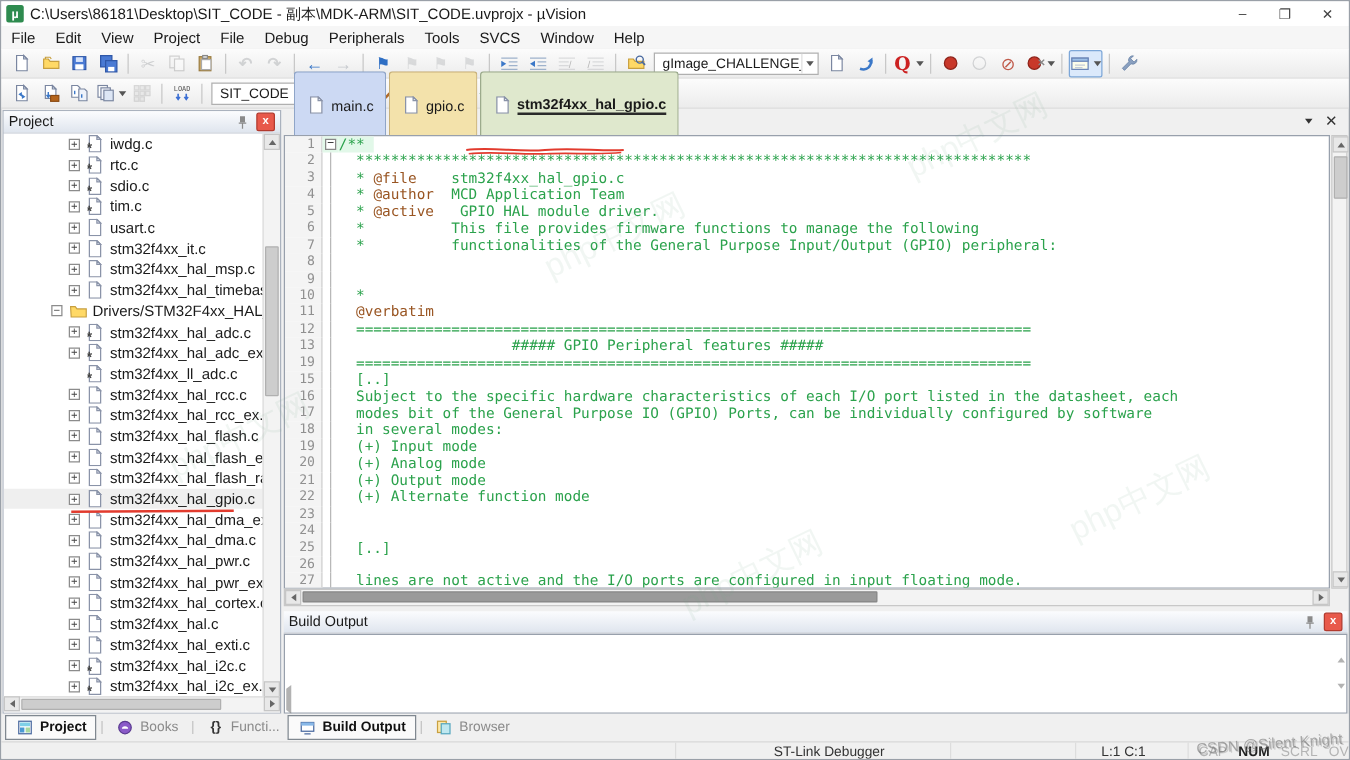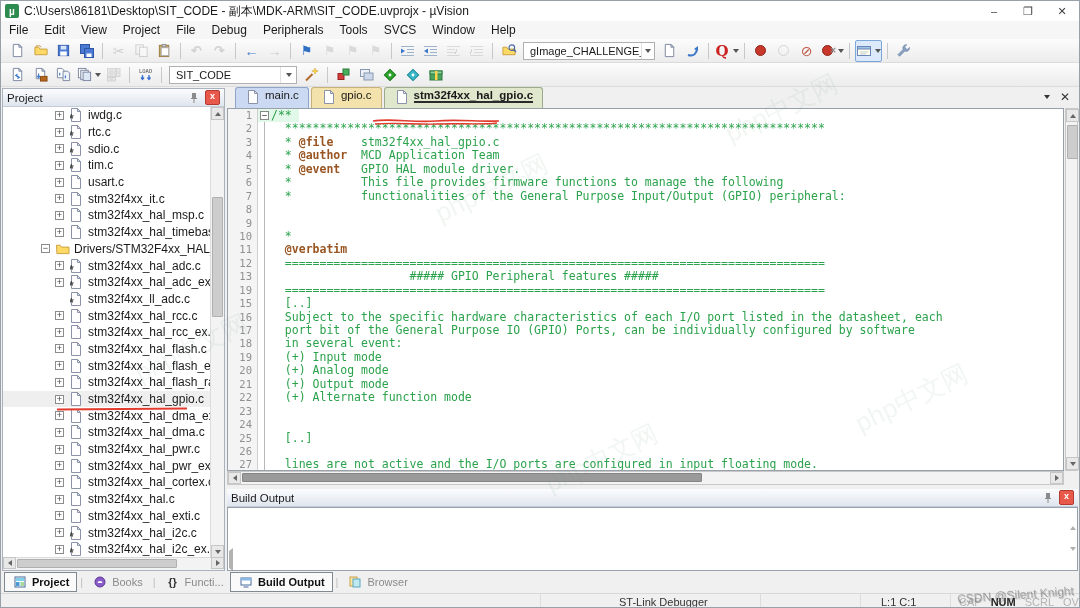--- a/index.html
+++ b/index.html
@@ -52,39 +52,39 @@
   .thumbv{position:absolute;left:1px;width:11px;background:#cdcdcd;border:1px solid #b0b0b0;border-radius:1px;box-sizing:border-box;}
   .hscroll{position:absolute;left:0;bottom:0;height:12px;background:#f3f3f3;border-top:1px solid #dcdcdc;}
   .thumbh{position:absolute;top:1px;height:9px;background:#cdcdcd;border:1px solid #b0b0b0;border-radius:1px;box-sizing:border-box;}
   .tri-up{width:0;height:0;border-left:3px solid transparent;border-right:3px solid transparent;border-bottom:4px solid #666;}
   .tri-down{width:0;height:0;border-left:3px solid transparent;border-right:3px solid transparent;border-top:4px solid #666;}
   .tri-left{width:0;height:0;border-top:3px solid transparent;border-bottom:3px solid transparent;border-right:4px solid #666;}
   .tri-right{width:0;height:0;border-top:3px solid transparent;border-bottom:3px solid transparent;border-left:4px solid #666;}
   
   .editor{position:absolute;left:226px;top:87px;right:1px;height:399px;}
   .tabbar{position:absolute;left:0;top:0;right:0;height:20px;display:flex;align-items:flex-end;padding-left:8px;}
-  .etab{height:18px;display:flex;align-items:flex-start;padding:1px 9px;font-size:11.5px;border:1px solid #9aa0a8;
+  .etab{height:18px;display:flex;align-items:flex-end;padding:16px 9px;font-size:11.5px;border:1px solid #9aa0a8;
         border-bottom:none;border-radius:3px 3px 0 0;margin-right:2px;gap:4px;}
   .etab.t-blue{background:#ccd9f3;border-color:#8fa5c8;}
   .etab.t-yellow{background:#f3e2ab;border-color:#c8b179;}
   .etab.t-green{background:#dfe8cd;border-color:#9cab8c;}
   .etab.act .lbl{font-weight:bold;border-bottom:2px solid #2a2a2a;}
   .tabbar-ctl{margin-left:auto;display:flex;align-items:center;gap:10px;padding-right:8px;color:#333;}
   .code{position:absolute;left:0;top:20px;right:14px;height:363px;background:#fff;border:1px solid #98a0ac;
         overflow:hidden;font-family:"DejaVu Sans Mono",monospace;font-size:11.5px;box-sizing:border-box;}
   .crow{height:13.44px;display:flex;white-space:pre;align-items:stretch;min-width:1400px;}
   .crow .lnum{width:30px;flex:none;text-align:right;padding-right:5px;color:#909090;background:#f4f4f4;
               border-right:1px solid #d0d0d0;box-sizing:border-box;font-size:10.5px;line-height:13.44px;}
   .crow .fold{width:13px;flex:none;position:relative;}
   .crow .fold .fline{position:absolute;left:6px;top:0;bottom:0;width:1px;background:#b8b8b8;}
   .crow .fold .fbox{position:absolute;left:2px;top:2px;width:9px;height:9px;border:1px solid #888;background:#fff;
                     font-size:9px;line-height:7px;text-align:center;box-sizing:border-box;color:#333;}
   .crow .ctext{line-height:13.44px;color:#2ba24c;}
   .crow.hl .ctext,.crow.hl .fold{background:#e2f8e9;}
-  .kw{color:#995522;font-weight:bold;}
+  .kw{color:#995522;}
   .code-vscroll{position:absolute;right:0;top:20px;width:13px;height:363px;background:#f3f3f3;border:1px solid #c8c8c8;box-sizing:border-box;}
   .code-hscroll{position:absolute;left:0;right:14px;top:383px;height:14px;background:#f3f3f3;border:1px solid #c8c8c8;box-sizing:border-box;}
   
   .build-output{position:absolute;left:226px;top:488px;right:1px;height:82px;}
   .bo-content{position:absolute;left:0;top:18px;right:0;bottom:0;background:#fff;border:1px solid #98a0ac;box-sizing:border-box;}
   
   .dockband{position:absolute;left:0;top:570px;width:100%;height:22px;background:#f0f0f0;display:flex;align-items:center;font-size:11px;}
   .dtab{display:flex;align-items:center;gap:4px;padding:1px 7px;margin-right:1px;color:#8a8a8a;height:16px;}
   .dtab.act{background:#fafafa;border:1px solid #808890;font-weight:bold;color:#111;}
   .dsep{color:#c0c0c0;margin:0 2px;}
@@ -823,34 +823,34 @@
     </div>
   <div class="tabbar-ctl" style="position:absolute;right:0;top:2px;">
     <span class="tri-down" style="border-top-color:#333;"></span>
     <span style="font-size:12px;">✕</span>
   </div>
   <div class="code" id="code-area">
       <div class="crow hl"><span class="lnum">1</span><span class="fold"><span class="fbox">−</span></span><span class="ctext">/** </span></div>
       <div class="crow"><span class="lnum">2</span><span class="fold"><span class="fline"></span></span><span class="ctext">  ****************************************************************************** </span></div>
       <div class="crow"><span class="lnum">3</span><span class="fold"><span class="fline"></span></span><span class="ctext">  * <span class="kw">@file</span>    stm32f4xx_hal_gpio.c </span></div>
       <div class="crow"><span class="lnum">4</span><span class="fold"><span class="fline"></span></span><span class="ctext">  * <span class="kw">@author</span>  MCD Application Team </span></div>
-      <div class="crow"><span class="lnum">5</span><span class="fold"><span class="fline"></span></span><span class="ctext">  * <span class="kw">@event</span>   GPIO HAL module driver. </span></div>
+      <div class="crow"><span class="lnum">5</span><span class="fold"><span class="fline"></span></span><span class="ctext">  * <span class="kw">@active</span>   GPIO HAL module driver. </span></div>
       <div class="crow"><span class="lnum">6</span><span class="fold"><span class="fline"></span></span><span class="ctext">  *          This file provides firmware functions to manage the following </span></div>
       <div class="crow"><span class="lnum">7</span><span class="fold"><span class="fline"></span></span><span class="ctext">  *          functionalities of the General Purpose Input/Output (GPIO) peripheral: </span></div>
       <div class="crow"><span class="lnum">8</span><span class="fold"><span class="fline"></span></span></div>
       <div class="crow"><span class="lnum">9</span><span class="fold"><span class="fline"></span></span></div>
       <div class="crow"><span class="lnum">10</span><span class="fold"><span class="fline"></span></span><span class="ctext">  * </span></div>
       <div class="crow"><span class="lnum">11</span><span class="fold"><span class="fline"></span></span><span class="ctext">  <span class="kw">@verbatim</span> </span></div>
       <div class="crow"><span class="lnum">12</span><span class="fold"><span class="fline"></span></span><span class="ctext">  ============================================================================== </span></div>
       <div class="crow"><span class="lnum">13</span><span class="fold"><span class="fline"></span></span><span class="ctext">                    ##### GPIO Peripheral features ##### </span></div>
       <div class="crow"><span class="lnum">19</span><span class="fold"><span class="fline"></span></span><span class="ctext">  ============================================================================== </span></div>
       <div class="crow"><span class="lnum">15</span><span class="fold"><span class="fline"></span></span><span class="ctext">  [..] </span></div>
       <div class="crow"><span class="lnum">16</span><span class="fold"><span class="fline"></span></span><span class="ctext">  Subject to the specific hardware characteristics of each I/O port listed in the datasheet, each </span></div>
-      <div class="crow"><span class="lnum">17</span><span class="fold"><span class="fline"></span></span><span class="ctext">  port bit of the General Purpose IO (GPIO) Ports, can be individually configured by software </span></div>
-      <div class="crow"><span class="lnum">18</span><span class="fold"><span class="fline"></span></span><span class="ctext">  in several event: </span></div>
+      <div class="crow"><span class="lnum">17</span><span class="fold"><span class="fline"></span></span><span class="ctext">  modes bit of the General Purpose IO (GPIO) Ports, can be individually configured by software </span></div>
+      <div class="crow"><span class="lnum">18</span><span class="fold"><span class="fline"></span></span><span class="ctext">  in several modes: </span></div>
       <div class="crow"><span class="lnum">19</span><span class="fold"><span class="fline"></span></span><span class="ctext">  (+) Input mode </span></div>
       <div class="crow"><span class="lnum">20</span><span class="fold"><span class="fline"></span></span><span class="ctext">  (+) Analog mode </span></div>
       <div class="crow"><span class="lnum">21</span><span class="fold"><span class="fline"></span></span><span class="ctext">  (+) Output mode </span></div>
       <div class="crow"><span class="lnum">22</span><span class="fold"><span class="fline"></span></span><span class="ctext">  (+) Alternate function mode </span></div>
       <div class="crow"><span class="lnum">23</span><span class="fold"><span class="fline"></span></span></div>
       <div class="crow"><span class="lnum">24</span><span class="fold"><span class="fline"></span></span><span class="ctext"> </span></div>
       <div class="crow"><span class="lnum">25</span><span class="fold"><span class="fline"></span></span><span class="ctext">  [..] </span></div>
       <div class="crow"><span class="lnum">26</span><span class="fold"><span class="fline"></span></span></div>
       <div class="crow"><span class="lnum">27</span><span class="fold"><span class="fline"></span></span><span class="ctext">  lines are not active and the I/O ports are configured in input floating mode. </span></div>
     </div>

